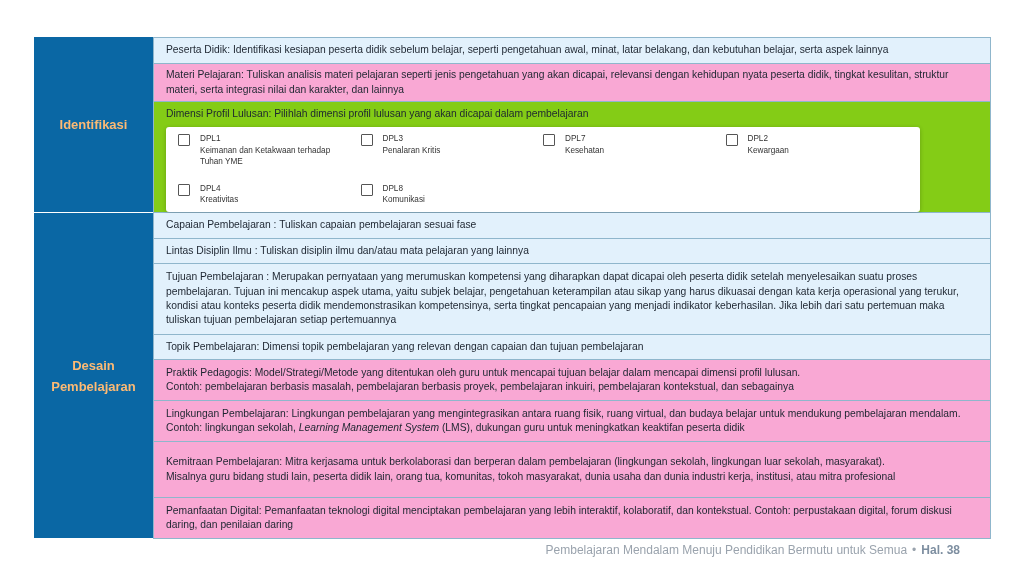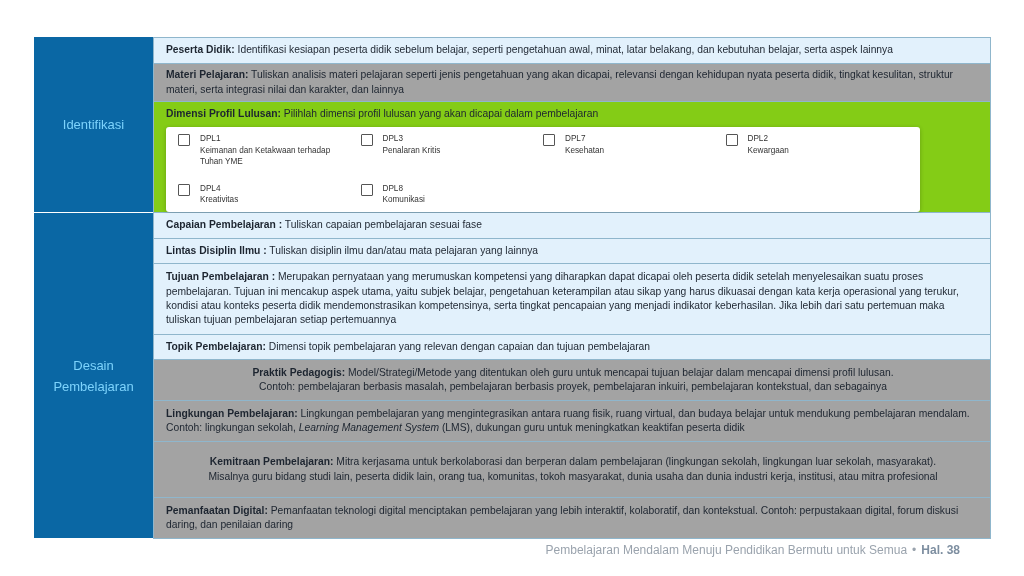--- a/index.html
+++ b/index.html
@@ -5,35 +5,35 @@
   html, body { margin: 0; padding: 0; }
   body {
     width: 1024px; height: 576px; background: #ffffff; position: relative; overflow: hidden;
     font-family: "Liberation Sans", sans-serif; color: #1d2530;
   }
   .table {
     position: absolute; left: 34px; top: 37px; width: 957px;
   }
   .section { display: flex; }
   .section-label {
-    width: 119px; background: #0a67a4; color: #7dd3fc; font-weight: normal; font-size: 13px;
+    width: 119px; background: #0a67a4; color: #fdba74; font-weight: bold; font-size: 13px;
     display: flex; align-items: center; justify-content: center; text-align: center; line-height: 21px;
     border-bottom: 1px solid #ffffff; box-sizing: border-box;
   }
   .rows { flex: 1; display: flex; flex-direction: column; }
   .row {
     border: 1px solid #8fb6cc; border-top: none;
     padding: 4px 10px 4px 12px; font-size: 10.3px; line-height: 14.4px;
     box-sizing: border-box; display: flex; flex-direction: column; justify-content: center;
   }
   .row.first { border-top: 1px solid #8fb6cc; }
   .row.blue { background: #e2f1fc; }
-  .row.gray { background: #a3a3a3; align-items: center; }
+  .row.gray { background: #f9a8d4; }
   .row.white { background: #84cc16; }
-  .row .lbl { font-weight: bold; }
+  .row .lbl { font-weight: normal; }
   .row em { font-style: italic; }
 
   .dpl-box {
     margin: 6px 60px 4px 0; background: #ffffff; border-radius: 3px;
     box-shadow: 0 1px 4px rgba(0,0,0,0.22);
     display: grid; grid-template-columns: repeat(4, 1fr); row-gap: 15px;
     padding: 6px 12px 6px 12px;
   }
   .dpl-item { display: flex; align-items: flex-start; font-size: 8.2px; line-height: 11.5px; color: #333; }
   .cb {

